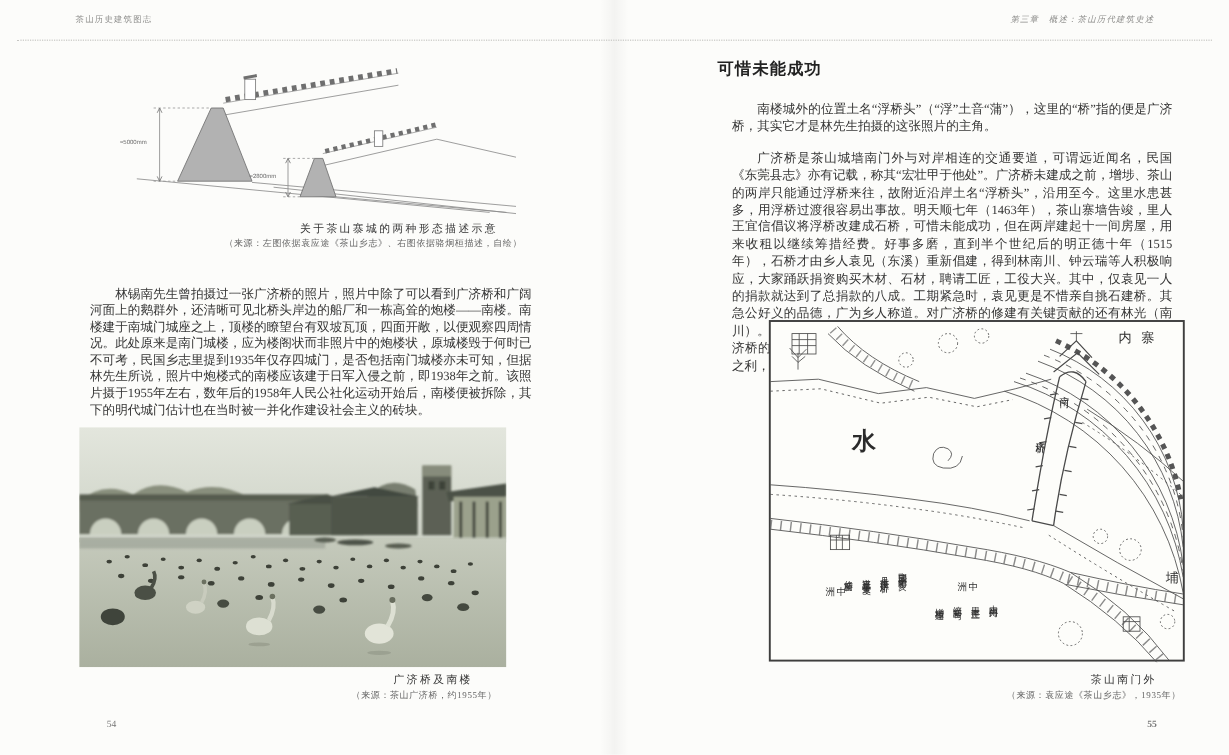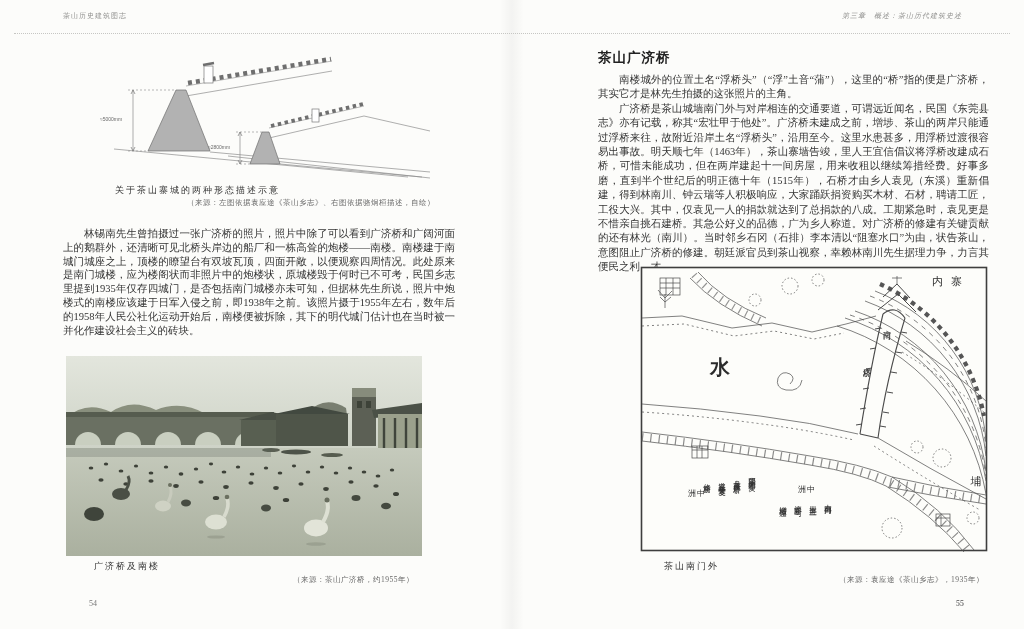--- a/index.html
+++ b/index.html
@@ -12,28 +12,28 @@
   .gutter{position:absolute;left:500px;top:0;width:24px;height:629px;
     background:linear-gradient(90deg,rgba(0,0,0,0) 0%,rgba(0,0,0,.035) 50%,rgba(0,0,0,0) 100%);}
   .rule{position:absolute;left:14px;top:33px;width:996px;border-top:1px dotted #c6c6c3;}
   .runhead{position:absolute;top:11px;font-size:7px;color:#8e8e8c;letter-spacing:1px;}
   .runhead.left{left:63px;}
   .runhead.right{right:62px;font-style:italic;}
   .pagenum{position:absolute;top:599px;font-size:8px;color:#777;margin-left:37px;}
   .pagenum.left{left:52px;}
   .pagenum.right{right:60px;font-weight:bold;}
 
-  .cap-title{position:absolute;font-size:9px;color:#333;letter-spacing:2px;text-align:left;width:300px;}
+  .cap-title{position:absolute;font-size:9px;color:#333;letter-spacing:2px;text-align:right;width:300px;}
   .cap-src{position:absolute;font-size:7.5px;color:#666;letter-spacing:.5px;text-align:right;width:340px;}
 
   .bodytext{
     position:absolute;font-size:10.5px;line-height:13.8px;text-align:justify;
     color:#343434;
   }
-  .bodytext p{margin:0;text-indent:2em;}
+  .bodytext p{margin:12px;text-indent:2em;}
   #left-para{left:63px;top:227px;width:392px;}
   #right-paras{left:598px;top:73px;width:391px;line-height:14.4px;}
 
   #section-title{position:absolute;left:598px;top:49px;font-size:13.5px;font-weight:bold;color:#222;letter-spacing:1px;}
 
   #diagram-wrap{position:absolute;left:100px;top:56px;width:330px;height:124px;}
   .dimlabel{position:absolute;font-size:5px;color:#6a6a6a;font-family:"Liberation Sans",sans-serif;}
 
   #photo-wrap{position:absolute;left:66px;top:356px;width:356px;height:200px;}
 
@@ -218,21 +218,21 @@
       <ellipse cx="250" cy="188" rx="10" ry="1.8" fill="#8f9585" opacity="0.6"></ellipse>
     </g>
   </svg>
 </div>
 
 <div class="cap-title" style="left:94px;top:560px;">广济桥及南楼</div>
 <div class="cap-src" style="left:74px;top:575px;">（来源：茶山广济桥，约1955年）</div>
 
 <div class="pagenum left">54</div>
 
-<div id="section-title">茶山广济桥</div>
+<div id="section-title">可惜未能成功</div>
 
 <div id="right-paras" class="bodytext">
   <p>南楼城外的位置土名“浮桥头”（“浮”土音“蒲”），这里的“桥”指的便是广济桥，其实它才是林先生拍摄的这张照片的主角。</p>
   <p>广济桥是茶山城墙南门外与对岸相连的交通要道，可谓远近闻名，民国《东莞县志》亦有记载，称其“宏壮甲于他处”。广济桥未建成之前，增埗、茶山的两岸只能通过浮桥来往，故附近沿岸土名“浮桥头”，沿用至今。这里水患甚多，用浮桥过渡很容易出事故。明天顺七年（1463年），茶山寨墙告竣，里人王宜信倡议将浮桥改建成石桥，可惜未能成功，但在两岸建起十一间房屋，用来收租以继续筹措经费。好事多磨，直到半个世纪后的明正德十年（1515年），石桥才由乡人袁见（东溪）重新倡建，得到林南川、钟云瑞等人积极响应，大家踊跃捐资购买木材、石材，聘请工匠，工役大兴。其中，仅袁见一人的捐款就达到了总捐款的八成。工期紧急时，袁见更是不惜亲自挑石建桥。其急公好义的品德，广为乡人称道。对广济桥的修建有关键贡献的还有林光（南川）。当时邻乡石冈（石排）李本清以“阻塞水口”为由，状告茶山，意图阻止广济桥的修建。朝廷派官员到茶山视察，幸赖林南川先生据理力争，力言其便民之利，才</p>
 </div>
 
 <div id="map-wrap">
   <svg width="348" height="286" viewBox="0 0 348 286">
     <rect x="1.5" y="1.5" width="345" height="283" fill="#fdfdfa" stroke="#3e3e3e" stroke-width="1.6"></rect>
     <g stroke="#4a4a4a" stroke-width="0.7" fill="none">

